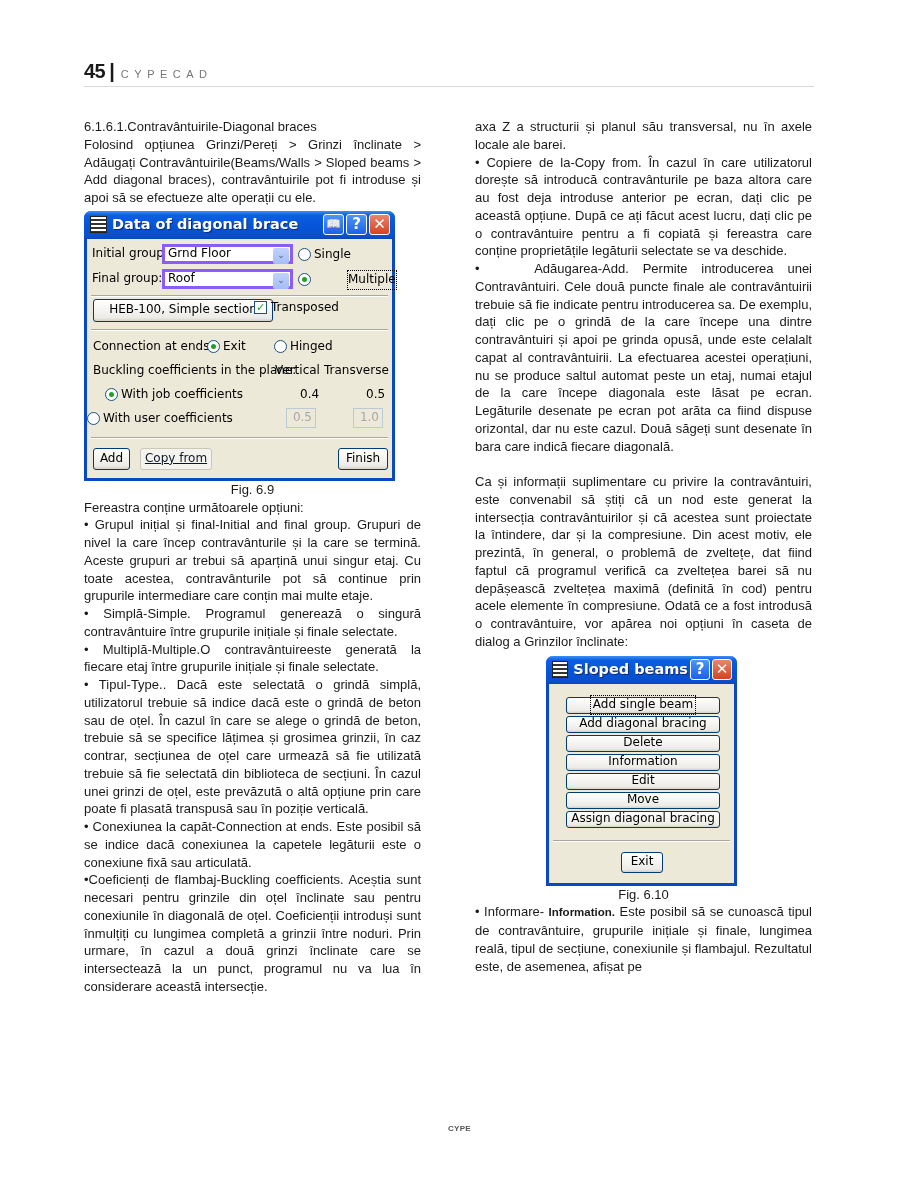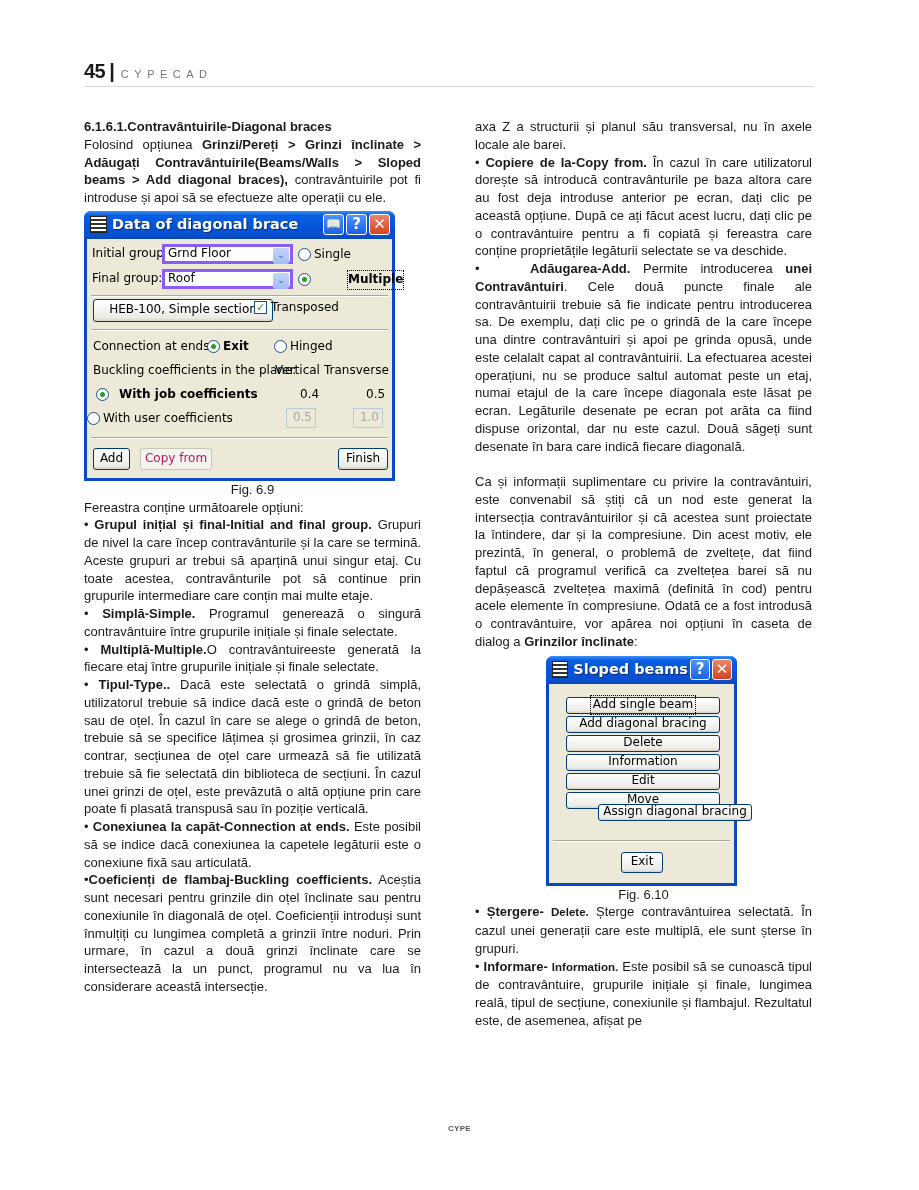--- a/index.html
+++ b/index.html
@@ -9,38 +9,38 @@
   .header { position: absolute; left: 84px; top: 60px; display: flex; align-items: baseline; }
   .page-num { font-size: 20px; font-weight: bold; color: #1a1a1a; letter-spacing: -0.5px; }
   .sep { font-size: 20px; font-weight: bold; margin: 0 6px 0 4px; color: #1a1a1a; }
   .brand { font-size: 11px; letter-spacing: 5.5px; color: #777; }
   .header-rule { position: absolute; left: 84px; top: 86px; width: 730px; height: 1px; background: #d8d8d8; }
 
   .col { position: absolute; font-size: 13px; line-height: 17.75px; text-align: justify; }
   .col-left { left: 84px; top: 118px; width: 337px; }
   .col-right { left: 475px; top: 118px; width: 337px; }
   .col p { margin: 0; }
-  .col b { font-weight: bold; }
+  .col b { font-weight: normal; }
   .small-b { font-size: 11.5px; font-weight: bold; }
   .fig-cap { text-align: center; margin: 1px 0 0 0; }
   .gap { height: 17.75px; }
 
   
   .xp-win { background: #ece9d8; border: 3px solid #0a49c4; border-top: none; border-radius: 7px 7px 0 0; position: relative; font-family: "DejaVu Sans", sans-serif; color: #000; }
   .xp-title { height: 28px; margin: 0 -3px; border-radius: 7px 7px 0 0; background: linear-gradient(#3d8ff6 0%, #0a5fe0 15%, #0553d6 60%, #0a4fcc 90%, #0a46b8 100%); display: flex; align-items: center; padding: 0 5px 0 6px; color: #fff; }
   .xp-title .t-icon { width: 17px; height: 17px; margin-right: 5px; background: repeating-linear-gradient(#fff 0 2px, #333 2px 4px); border: 1px solid #222; }
   .xp-title .t-text { font-weight: bold; font-size: 14.5px; text-shadow: 1px 1px 0 #0a2d7a; flex: 1; white-space: nowrap; }
   .tb-btn { width: 21px; height: 21px; border: 1px solid #fff; border-radius: 3px; margin-left: 2px; display: flex; align-items: center; justify-content: center; font-weight: bold; font-size: 15px; color: #fff; background: linear-gradient(#4d94fa, #1b62e6); }
   .tb-btn.close { background: linear-gradient(#e9866b, #d54320); }
   .tb-btn.book { font-size: 12px; }
 
   .xp-input { background: #fff; border: 3px solid #8b5cf6; height: 20px; display: flex; align-items: center; font-size: 12px; padding-left: 3px; position: relative; }
   .xp-input .dd { position: absolute; right: 1px; top: 1px; width: 16px; height: 16px; background: linear-gradient(#c1d3fb, #a5bdf7); border-radius: 2px; display: flex; align-items: center; justify-content: center; font-size: 9px; color: #4d6185; }
   .xp-button { border: 1px solid #003c74; border-radius: 3px; background: linear-gradient(#ffffff, #ecebe6 85%, #d6d0c5); font-size: 12px; display: flex; align-items: center; justify-content: center; height: 22px; color: #000; }
-  .xp-button.disabled { border-color: #c9c7ba; color: #be185d; background: #f4f3ee; }
+  .xp-button.disabled { border-color: #c9c7ba; color: #0f172a; background: #f4f3ee; text-decoration: underline; }
   .radio { display: inline-block; width: 13px; height: 13px; border: 1px solid #1c5180; border-radius: 50%; background: #fff; position: relative; vertical-align: middle; margin-right: 3px; }
   .radio.on::after { content: ""; position: absolute; left: 3px; top: 3px; width: 5px; height: 5px; border-radius: 50%; background: #21a121; }
   .check { display: inline-block; width: 13px; height: 13px; border: 1px solid #1c5180; background: #fff; vertical-align: middle; margin-right: 4px; color: #21a121; font-size: 11px; line-height: 11px; text-align: center; font-weight: bold; }
   .row { position: absolute; font-size: 12px; display: flex; align-items: center; white-space: nowrap; }
   .hr { position: absolute; height: 2px; border-top: 1px solid #aca899; border-bottom: 1px solid #fff; }
   .coef-box { position: absolute; width: 30px; height: 20px; border: 1px solid #bcc9d8; font-size: 12px; color: #a7a7a7; display: flex; align-items: center; justify-content: flex-end; padding-right: 3px; }
 
   .dlg1 { width: 311px; height: 270px; margin-top: 4px; }
   .dlg2 { width: 191px; height: 230px; margin: 5px 0 0 71px; }
   .sb-btn { position: absolute; left: 17px; width: 154px; height: 17px; font-size: 12px; }
@@ -120,21 +120,21 @@
     <div class="row" style="left:6px; top:151px;justify-content:flex-end;">
       <span>Buckling coefficients in the plane:</span>
     </div>
     <div class="row" style="left:188px; top:151px;">
       <span>Vertical</span>
     </div>
     <div class="row" style="left:237px; top:151px;">
       <span>Transverse</span>
     </div>
 
-    <div class="row" style="left:9px; top:175px;gap:7px;">
+    <div class="row" style="left:18px; top:175px;">
       <span class="radio on"></span>
         <b>With job coefficients</b>
     </div>
     <div class="row" style="left:213px; top:175px;">
       <span>0.4</span>
     </div>
     <div class="row" style="left:279px; top:175px;">
       <span>0.5</span>
     </div>
 
@@ -177,23 +177,22 @@
       <span class="tb-btn close">✕</span>
     </div>
     <div class="xp-button sb-btn focus" style="top:41px;">
         <span>Add single beam</span>
       </div>
     <div class="xp-button sb-btn" style="top:60px;">Add diagonal bracing</div>
     <div class="xp-button sb-btn" style="top:79px;">Delete</div>
     <div class="xp-button sb-btn" style="top:98px;">Information</div>
     <div class="xp-button sb-btn" style="top:117px;">Edit</div>
     <div class="xp-button sb-btn" style="top:136px;">Move</div>
-    <div class="xp-button sb-btn" style="top:148px;margin-left:32px;">Assign diagonal bracing</div>
+    <div class="xp-button sb-btn" style="top:155px;">Assign diagonal bracing</div>
     <div class="hr" style="left:4px; top:184px; width:177px;"></div>
     <div class="xp-button" style="position:absolute; left:72px; top:196px; width:42px; height:21px;">Exit</div>
   </div>
 
   <p class="fig-cap">Fig. 6.10</p>
-  <p><span>• </span><b>Ștergere- </b><span class="small-b">Delete.</span><span> Șterge contravântuirea selectată. În cazul unei generații care este multiplă, ele sunt șterse în grupuri.</span></p>
   <p><span>• </span><b>Informare- </b><span class="small-b">Information.</span><span> Este posibil să se cunoască tipul de contravântuire, grupurile inițiale și finale, lungimea reală, tipul de secțiune, conexiunile și flambajul. Rezultatul este, de asemenea, afișat pe</span></p>
 </div>
 
 <div class="footer">CYPE</div>
 
 </body></html>

